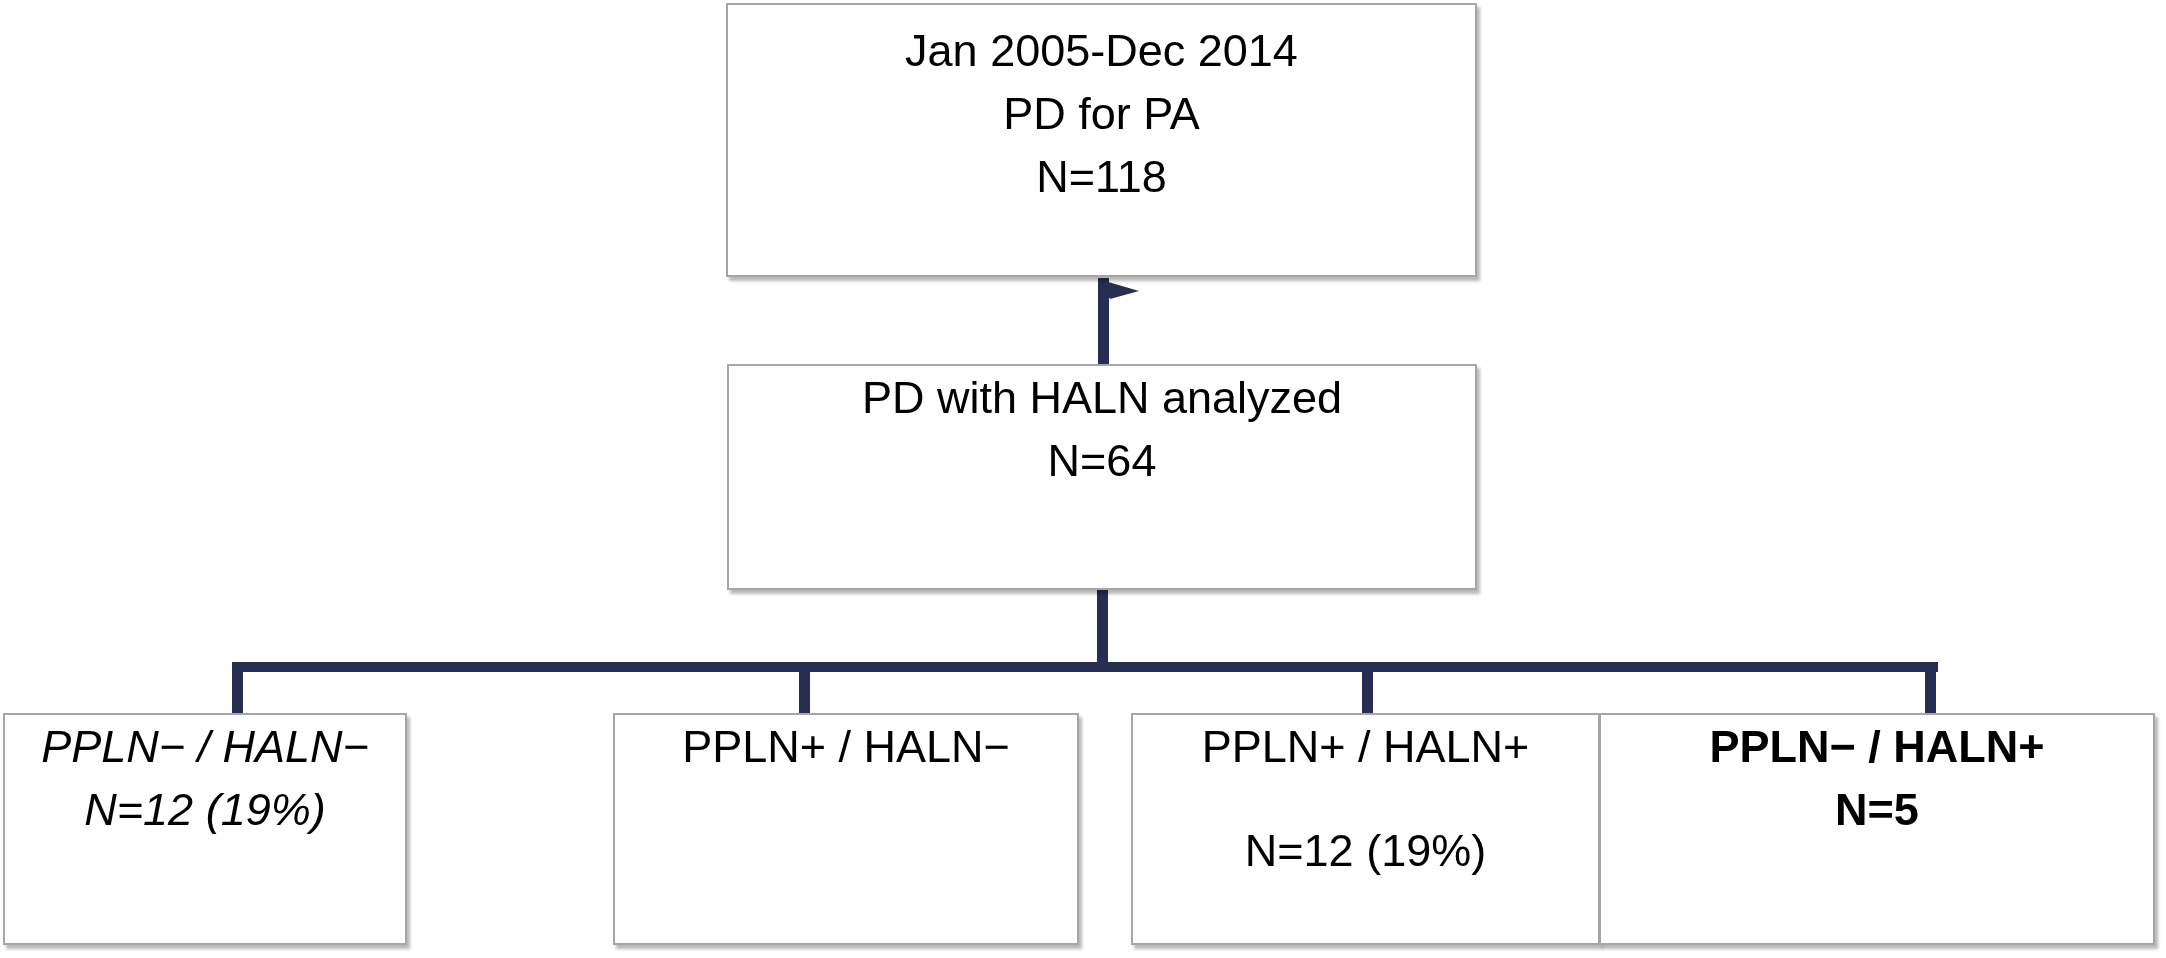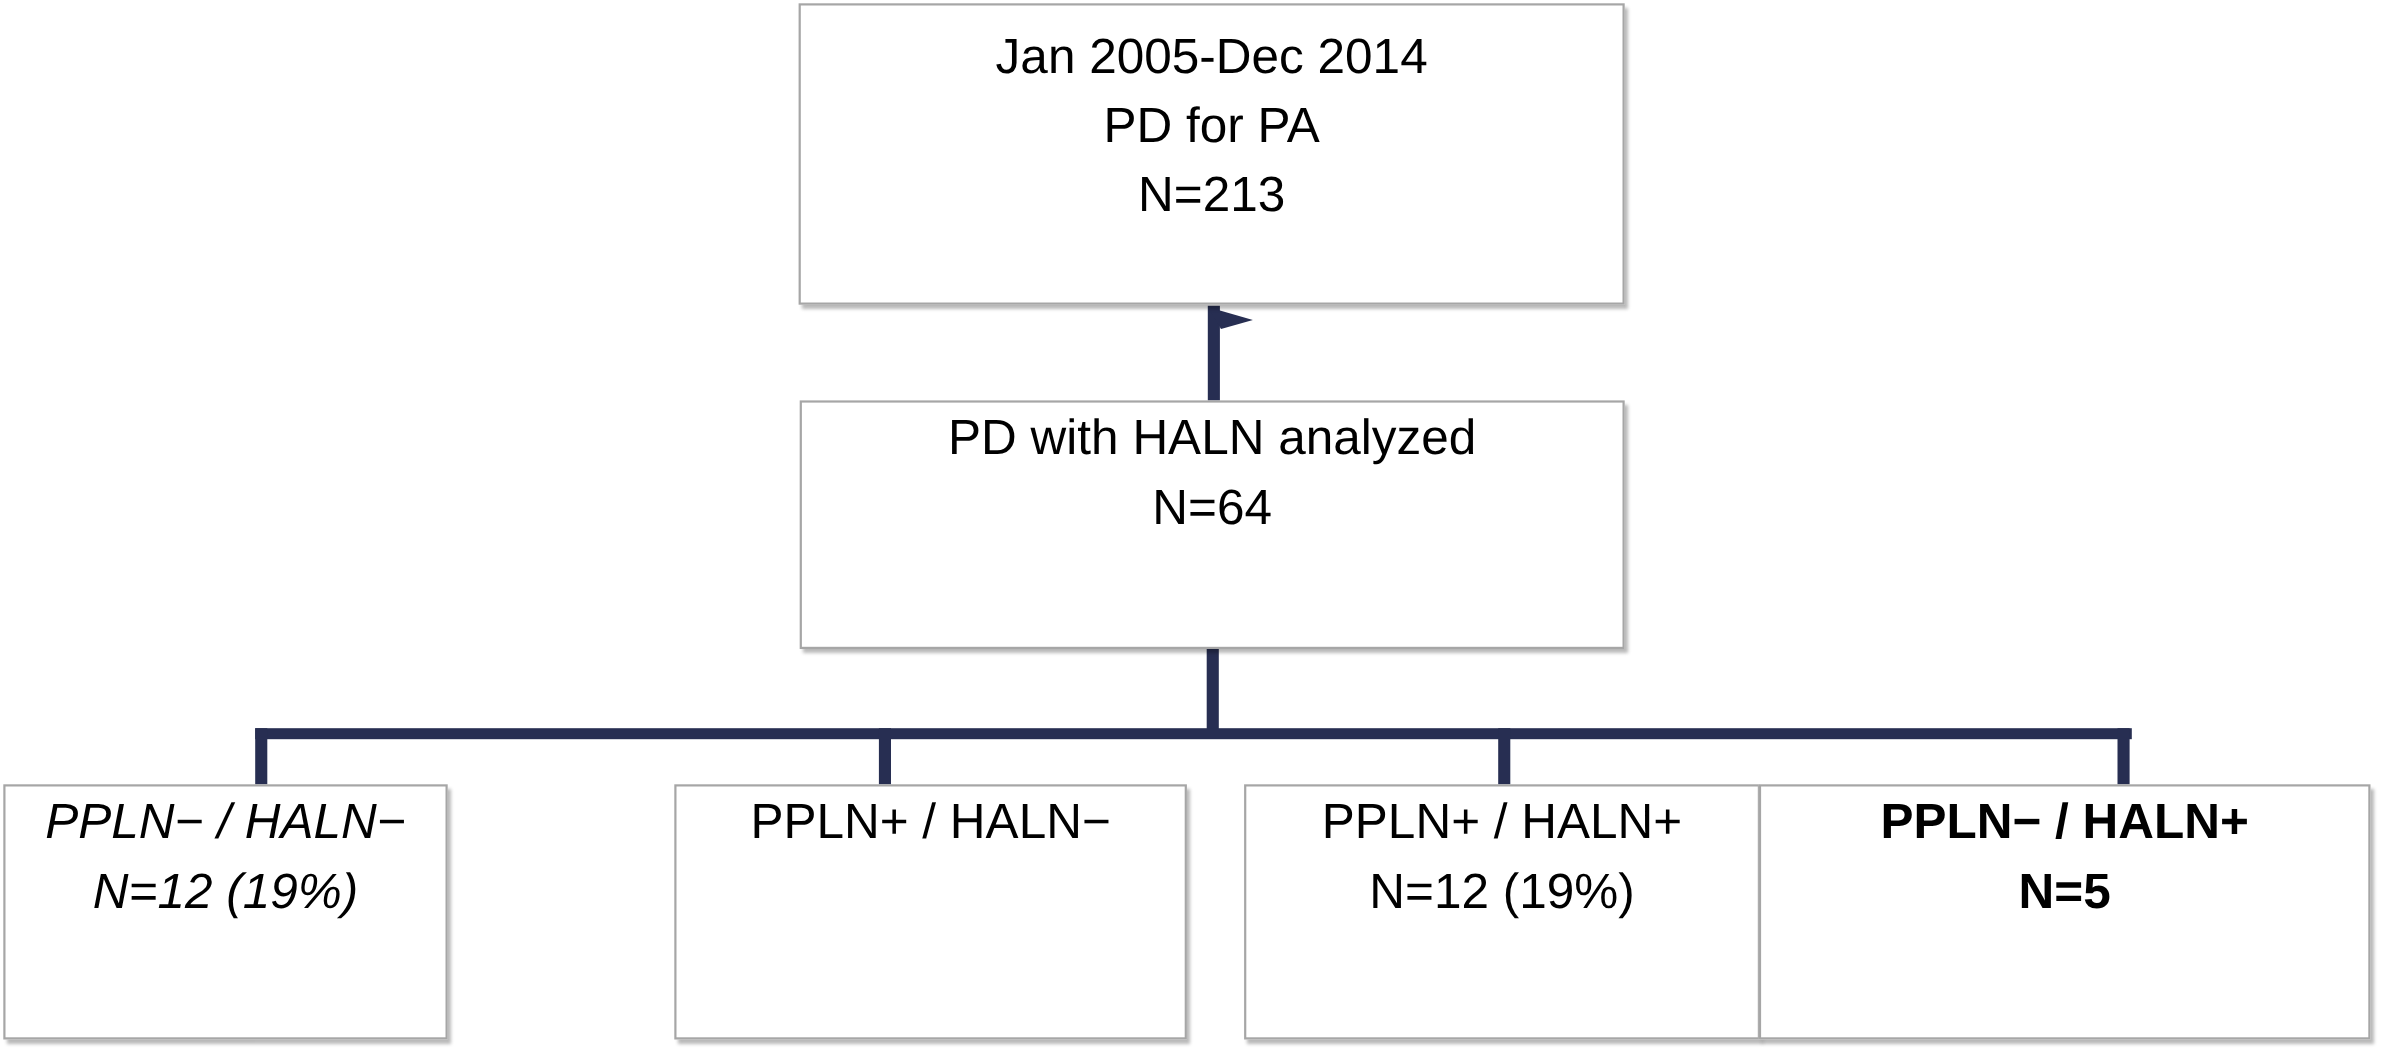--- a/index.html
+++ b/index.html
@@ -40,21 +40,21 @@
   .node .line {
     font-size: 45px;
     line-height: 63px;
     white-space: nowrap;
   }
   .node-root     { left: 726px;  top: 3px;   width: 751px; height: 274px; padding-top: 14px; }
   .node-analyzed { left: 727px;  top: 364px; width: 750px; height: 226px; }
   .node-leaf     { top: 713px; height: 232px; }
   .node-leaf-1   { left: 3px;    width: 404px; font-style: italic; }
   .node-leaf-2   { left: 570px;  width: 466px; margin-left: 43px; }
-  .node-leaf-3   { left: 1131px; width: 469px; }
+  .node-leaf-3   { left: 1131px; width: 469px; gap: 41px; }
   .node-leaf-4   { left: 1599px; width: 556px; font-weight: bold; }
 </style>
 </head>
 <body>
 
 <div class="stage">
 
   <svg class="connectors" viewBox="0 0 2166 958" xmlns="http://www.w3.org/2000/svg" aria-hidden="true">
 
     <rect x="1098" y="278" width="11" height="88" fill="#272e52"></rect>
@@ -66,21 +66,21 @@
 
     <rect x="232" y="662" width="11" height="53" fill="#272e52"></rect>
     <rect x="799" y="662" width="11" height="53" fill="#272e52"></rect>
     <rect x="1362" y="662" width="11" height="53" fill="#272e52"></rect>
     <rect x="1925" y="662" width="11" height="53" fill="#272e52"></rect>
   </svg>
 
   <div class="node node-root">
     <div class="line">Jan 2005-Dec 2014</div>
     <div class="line">PD for PA</div>
-    <div class="line">N=213</div>
+    <div class="line">N=118</div>
   </div>
 
   <div class="node node-analyzed">
     <div class="line">PD with HALN analyzed</div>
     <div class="line">N=64</div>
   </div>
 
   <div class="node node-leaf node-leaf-1">
     <div class="line">PPLN− / HALN−</div>
     <div class="line">N=12 (19%)</div>

